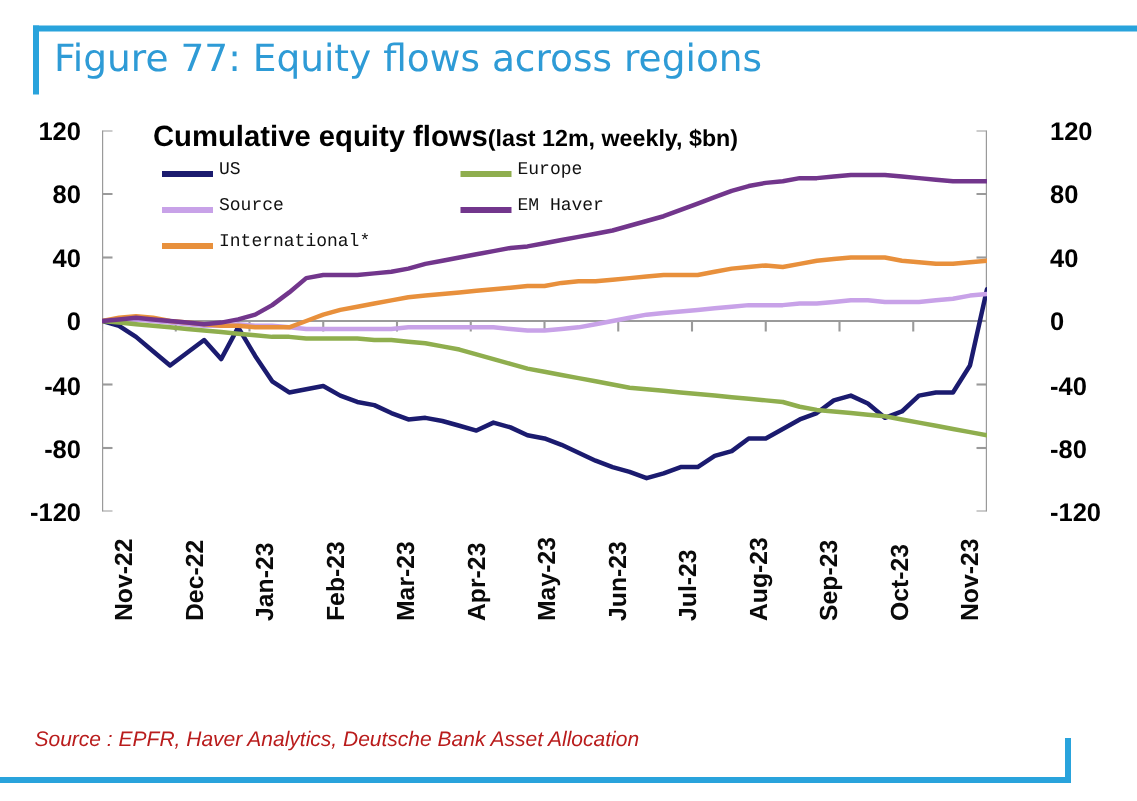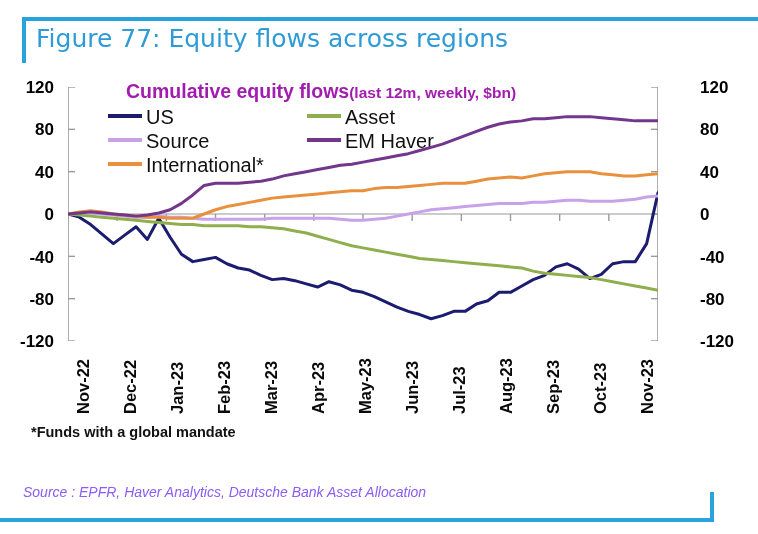--- a/index.html
+++ b/index.html
@@ -65,24 +65,24 @@
     color: #2E9BD6;
     font-family: "DejaVu Sans", sans-serif;
     font-weight: 400;
     letter-spacing: 0px;
     white-space: nowrap;
   }
 
   
   .chart-title {
     position: absolute;
-    left: 126px;
+    left: 102px;
     top: 80px;
     white-space: nowrap;
-    color: #a21caf;
+    color: #000000;
   }
   .chart-title .main {
     font-size: 19.5px;
     font-weight: bold;
     font-family: "Liberation Sans", sans-serif;
   }
   .chart-title .sub {
     font-size: 15.5px;
     font-weight: bold;
     font-family: "Liberation Sans", sans-serif;
@@ -136,44 +136,44 @@
     font-family: "Liberation Sans", sans-serif;
     white-space: nowrap;
   }
 
   .source {
     position: absolute;
     left: 23px;
     top: 484px;
     font-size: 14px;
     font-style: italic;
-    color: #8b5cf6;
+    color: #b91c1c;
     font-family: "Liberation Sans", sans-serif;
     white-space: nowrap;
   }
 
   
   .legend-item {
     position: absolute;
     white-space: nowrap;
   }
   .legend-swatch {
     position: absolute;
     left: 0;
     top: 8px;
     width: 34px;
     height: 3.5px;
   }
   .legend-label {
     position: absolute;
     left: 38px;
     top: 0;
-    font-size: 20px;
+    font-size: 12px;
     color: #111111;
-    font-family: Liberation Sans, sans-serif;
+    font-family: Liberation Mono, monospace;
   }
 </style>
 </head>
 <body>
 
 <div id="figure-root">
 
   <div class="rule-top"></div>
   <div class="rule-left"></div>
   <div class="rule-bottom"></div>
@@ -222,21 +222,21 @@
   <div class="legend-item" style="left:108px; top:130px;">
     <span class="legend-swatch" style="background: rgb(200, 162, 232);"></span>
     <span class="legend-label">Source</span>
   </div>
   <div class="legend-item" style="left:108px; top:154px;">
     <span class="legend-swatch" style="background: rgb(232, 144, 60);"></span>
     <span class="legend-label">International*</span>
   </div>
   <div class="legend-item" style="left:307px; top:106px;">
     <span class="legend-swatch" style="background: rgb(143, 174, 78);"></span>
-    <span class="legend-label">Asset</span>
+    <span class="legend-label">Europe</span>
   </div>
   <div class="legend-item" style="left:307px; top:130px;">
     <span class="legend-swatch" style="background: rgb(114, 54, 140);"></span>
     <span class="legend-label">EM Haver</span>
   </div>
 
   <div id="plot">
     <svg id="plot-svg" width="590" height="254" viewBox="0 0 590 254">
         <line x1="0" y1="0" x2="0" y2="254" stroke="#9a9a9a" stroke-width="1.6"></line>
         <line x1="590" y1="0" x2="590" y2="254" stroke="#9a9a9a" stroke-width="1.6"></line>
@@ -269,16 +269,15 @@
         <line x1="540.8333333333333" y1="127" x2="540.8333333333333" y2="134" stroke="#9a9a9a" stroke-width="1.4"></line>
         <line x1="590" y1="127" x2="590" y2="134" stroke="#9a9a9a" stroke-width="1.4"></line>
         <polyline points="0.00,127.00 11.35,130.18 22.69,137.58 34.04,147.11 45.38,156.63 56.73,148.17 68.08,139.70 79.42,152.40 90.77,131.23 102.12,150.28 113.46,167.22 124.81,174.63 136.15,172.51 147.50,170.39 158.85,176.74 170.19,180.98 181.54,183.09 192.88,188.38 204.23,192.62 215.58,191.56 226.92,193.68 238.27,196.85 249.62,200.03 260.96,194.73 272.31,197.91 283.65,203.20 295.00,205.32 306.35,209.55 317.69,214.84 329.04,220.13 340.38,224.37 351.73,227.54 363.08,231.78 374.42,228.60 385.77,224.37 397.12,224.37 408.46,216.96 419.81,213.78 431.15,205.32 442.50,205.32 453.85,198.97 465.19,192.62 476.54,188.38 487.88,179.92 499.23,176.74 510.58,182.03 521.92,191.56 533.27,187.32 544.62,176.74 555.96,174.63 567.31,174.63 578.65,156.63 590.00,105.83" fill="none" stroke="#1B1B6F" stroke-width="3" stroke-linejoin="round" stroke-linecap="round"></polyline>
         <polyline points="0.00,127.00 11.35,125.94 22.69,125.94 34.04,127.00 45.38,128.06 56.73,129.12 68.08,130.18 79.42,130.18 90.77,129.12 102.12,130.18 113.46,130.18 124.81,131.23 136.15,132.29 147.50,132.29 158.85,132.29 170.19,132.29 181.54,132.29 192.88,132.29 204.23,131.23 215.58,131.23 226.92,131.23 238.27,131.23 249.62,131.23 260.96,131.23 272.31,132.29 283.65,133.35 295.00,133.35 306.35,132.29 317.69,131.23 329.04,129.12 340.38,127.00 351.73,124.88 363.08,122.77 374.42,121.71 385.77,120.65 397.12,119.59 408.46,118.53 419.81,117.47 431.15,116.42 442.50,116.42 453.85,116.42 465.19,115.36 476.54,115.36 487.88,114.30 499.23,113.24 510.58,113.24 521.92,114.30 533.27,114.30 544.62,114.30 555.96,113.24 567.31,112.18 578.65,110.07 590.00,109.01" fill="none" stroke="#C8A2E8" stroke-width="3" stroke-linejoin="round" stroke-linecap="round"></polyline>
         <polyline points="0.00,127.00 11.35,124.88 22.69,123.83 34.04,124.88 45.38,127.00 56.73,128.06 68.08,129.12 79.42,130.18 90.77,130.18 102.12,131.23 113.46,131.23 124.81,131.23 136.15,127.00 147.50,122.77 158.85,119.59 170.19,117.47 181.54,115.36 192.88,113.24 204.23,111.13 215.58,110.07 226.92,109.01 238.27,107.95 249.62,106.89 260.96,105.83 272.31,104.78 283.65,103.72 295.00,103.72 306.35,101.60 317.69,100.54 329.04,100.54 340.38,99.48 351.73,98.42 363.08,97.37 374.42,96.31 385.77,96.31 397.12,96.31 408.46,94.19 419.81,92.08 431.15,91.02 442.50,89.96 453.85,91.02 465.19,88.90 476.54,86.78 487.88,85.72 499.23,84.67 510.58,84.67 521.92,84.67 533.27,86.78 544.62,87.84 555.96,88.90 567.31,88.90 578.65,87.84 590.00,86.78" fill="none" stroke="#E8903C" stroke-width="3" stroke-linejoin="round" stroke-linecap="round"></polyline>
         <polyline points="0.00,127.00 11.35,128.06 22.69,129.12 34.04,130.18 45.38,131.23 56.73,132.29 68.08,133.35 79.42,134.41 90.77,135.47 102.12,136.52 113.46,137.58 124.81,137.58 136.15,138.64 147.50,138.64 158.85,138.64 170.19,138.64 181.54,139.70 192.88,139.70 204.23,140.76 215.58,141.82 226.92,143.93 238.27,146.05 249.62,149.23 260.96,152.40 272.31,155.57 283.65,158.75 295.00,160.87 306.35,162.98 317.69,165.10 329.04,167.22 340.38,169.33 351.73,171.45 363.08,172.51 374.42,173.57 385.77,174.63 397.12,175.68 408.46,176.74 419.81,177.80 431.15,178.86 442.50,179.92 453.85,180.98 465.19,184.15 476.54,186.27 487.88,187.32 499.23,188.38 510.58,189.44 521.92,190.50 533.27,192.62 544.62,194.73 555.96,196.85 567.31,198.97 578.65,201.08 590.00,203.20" fill="none" stroke="#8FAE4E" stroke-width="3" stroke-linejoin="round" stroke-linecap="round"></polyline>
         <polyline points="0.00,127.00 11.35,125.94 22.69,124.88 34.04,125.94 45.38,127.00 56.73,128.06 68.08,129.12 79.42,128.06 90.77,125.94 102.12,122.77 113.46,116.42 124.81,107.95 136.15,98.42 147.50,96.31 158.85,96.31 170.19,96.31 181.54,95.25 192.88,94.19 204.23,92.08 215.58,88.90 226.92,86.78 238.27,84.67 249.62,82.55 260.96,80.43 272.31,78.32 283.65,77.26 295.00,75.14 306.35,73.03 317.69,70.91 329.04,68.79 340.38,66.67 351.73,63.50 363.08,60.33 374.42,57.15 385.77,52.92 397.12,48.68 408.46,44.45 419.81,40.22 431.15,37.04 442.50,34.92 453.85,33.87 465.19,31.75 476.54,31.75 487.88,30.69 499.23,29.63 510.58,29.63 521.92,29.63 533.27,30.69 544.62,31.75 555.96,32.81 567.31,33.87 578.65,33.87 590.00,33.87" fill="none" stroke="#72368C" stroke-width="3" stroke-linejoin="round" stroke-linecap="round"></polyline>
       </svg>
   </div>
 
-  <div class="footnote">*Funds with a global mandate</div>
   <div class="source">Source : EPFR, Haver Analytics, Deutsche Bank Asset Allocation</div>
 
 </div>
 
 </body></html>

